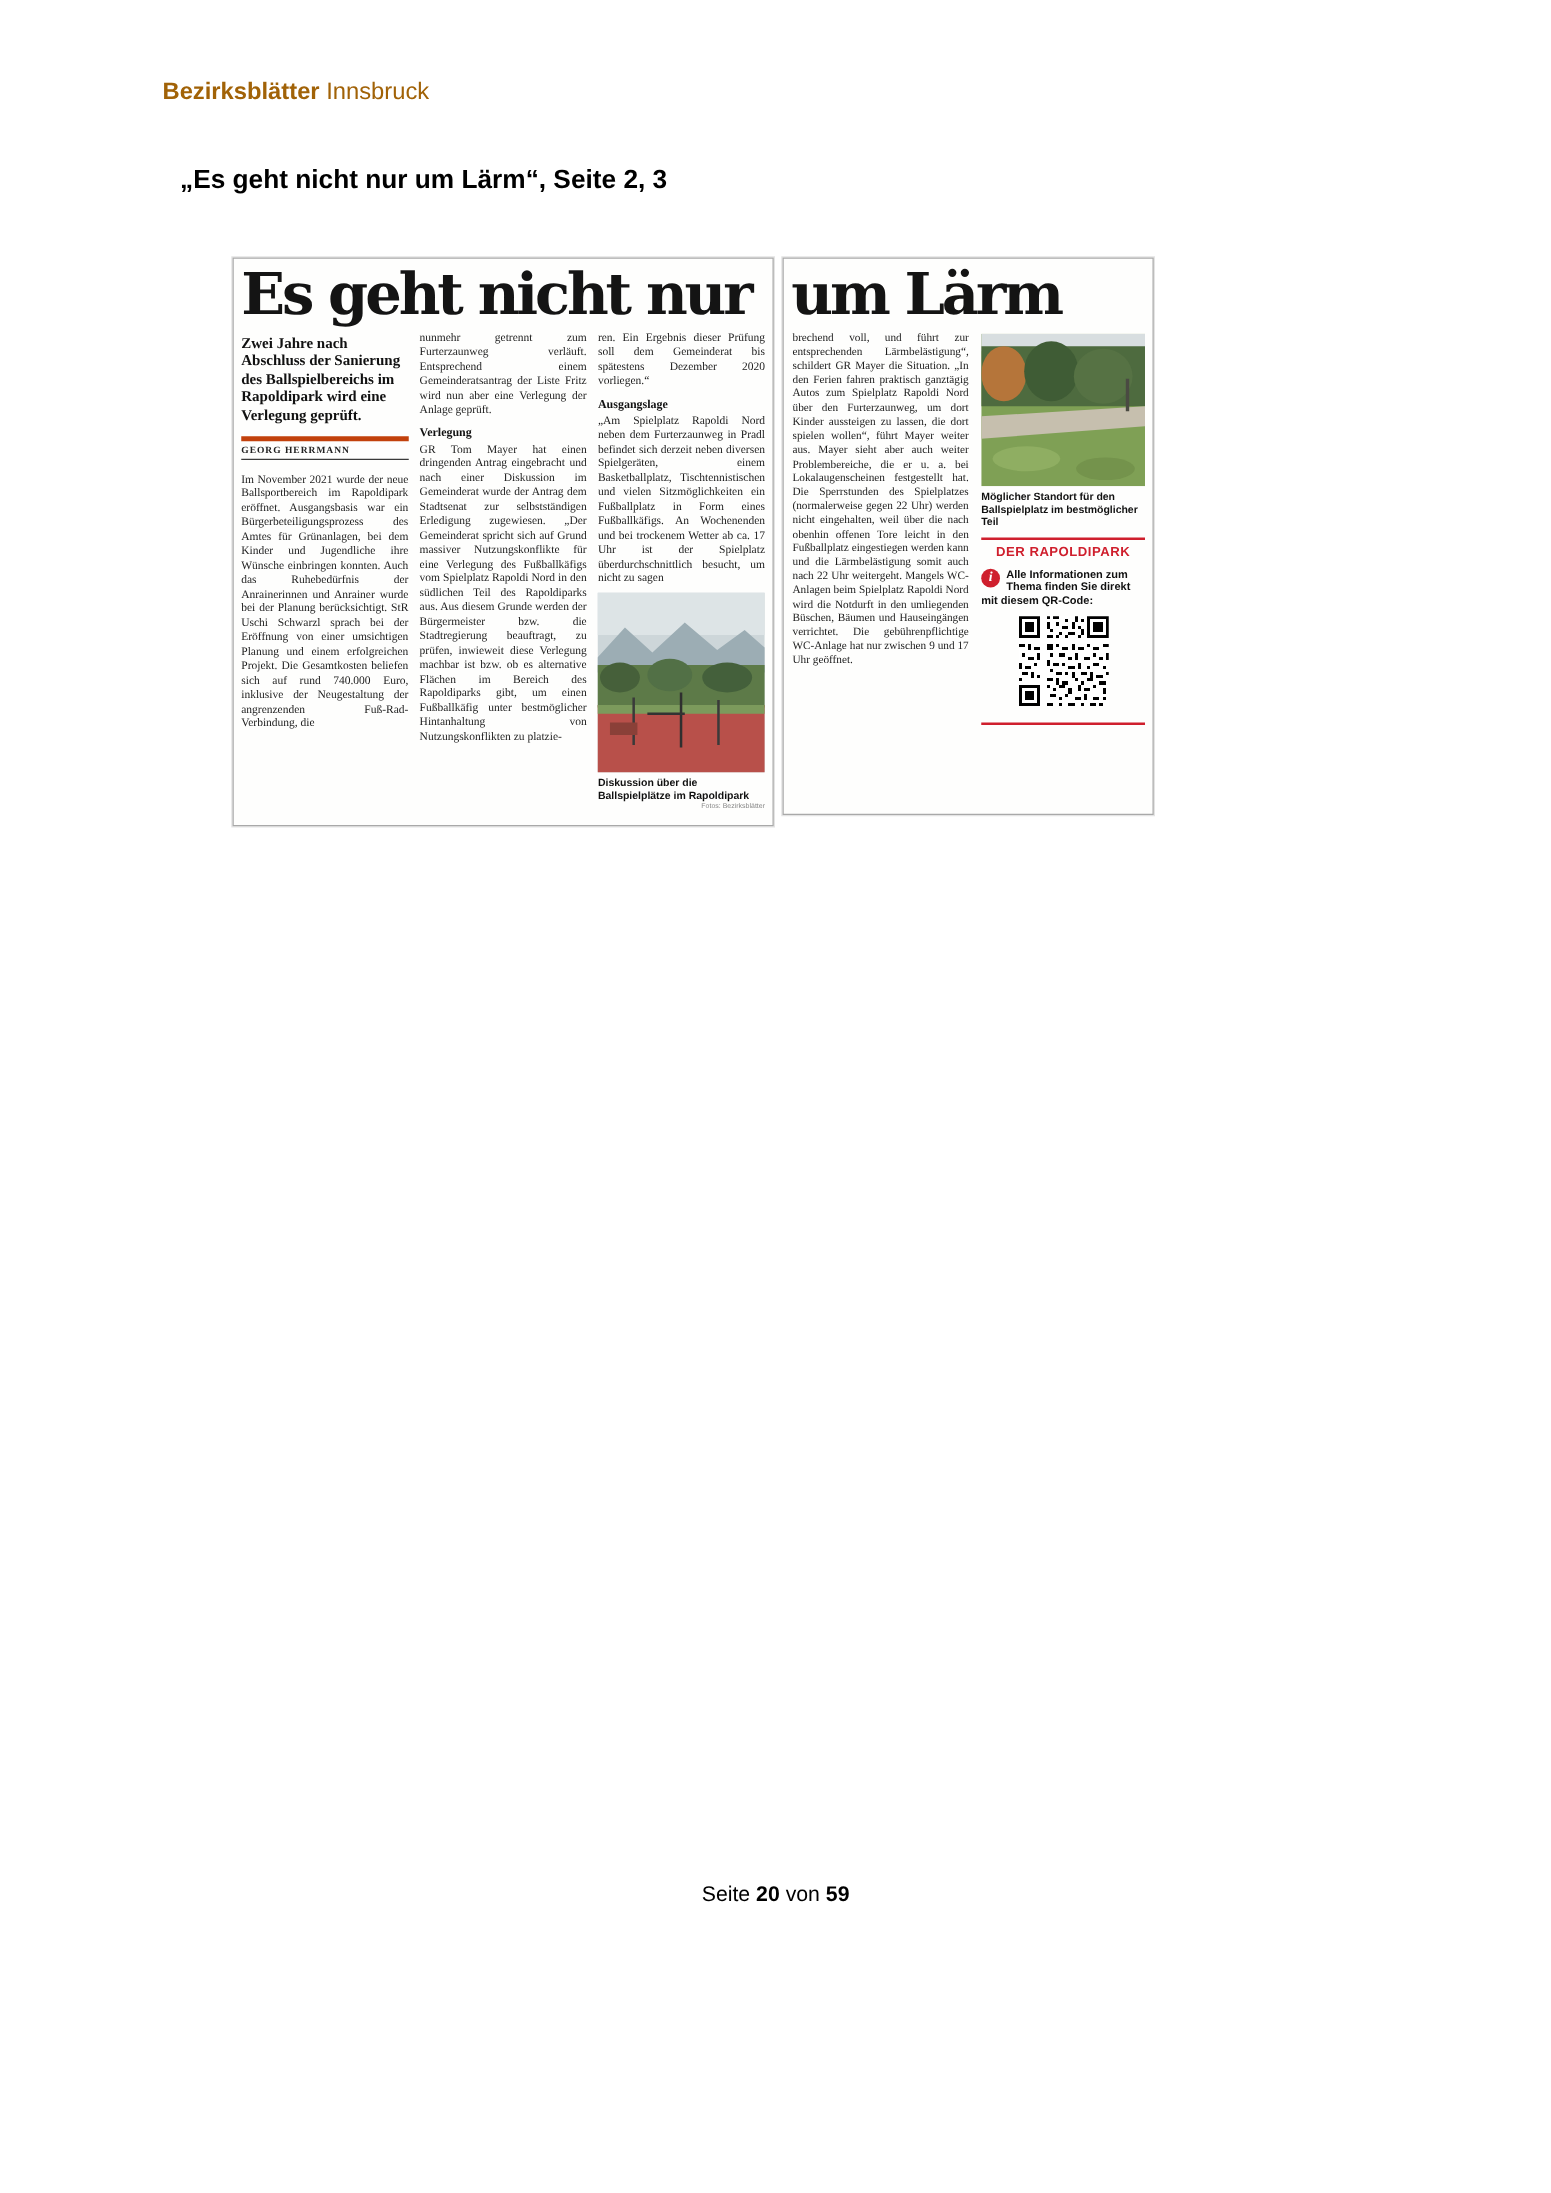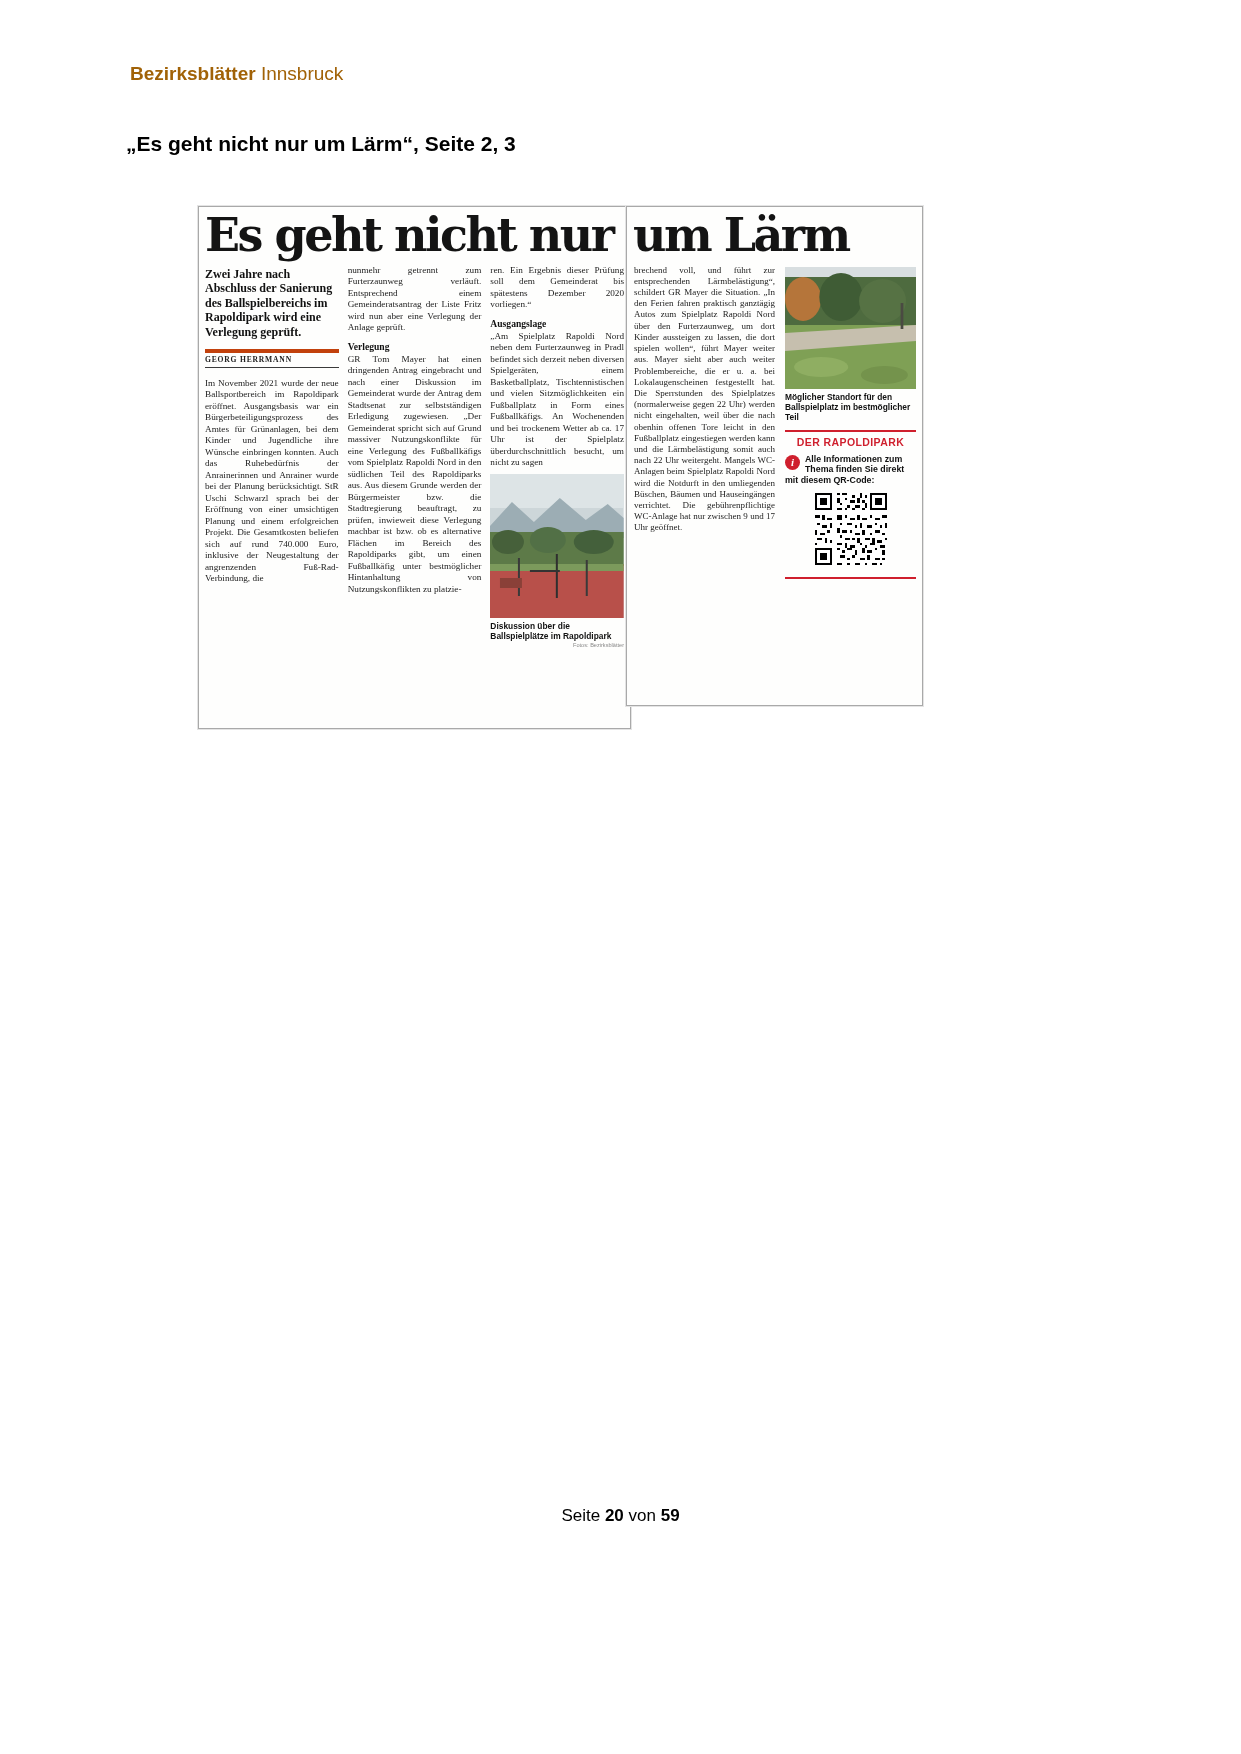--- a/index.html
+++ b/index.html
@@ -3,31 +3,31 @@
 <meta charset="utf-8">
 <style>
   html,body{margin:0;padding:0;}
   body{
     width:1241px;height:1754px;position:relative;background:#ffffff;
     font-family:"Liberation Sans", sans-serif;color:#1a1a1a;
   }
   
   .doc-header{position:absolute;left:130px;top:63px;font-size:19px;color:#a16207;}
   .doc-header b{font-weight:700;}
-  .doc-title{position:absolute;left:126px;top:132px;font-size:21px;font-weight:700;color:#000;}
+  .doc-title{position:absolute;left:144px;top:132px;font-size:21px;font-weight:700;color:#000;}
   .doc-footer{position:absolute;left:0;top:1506px;width:100%;text-align:center;font-size:17px;color:#000;}
   .doc-footer b{font-weight:700;}
 
   
   .clip{
     position:absolute;top:206px;box-sizing:border-box;background:#fefefd;
     border:1px solid #a9a9a9;box-shadow:0 0 0 1px #e4e4e4;overflow:hidden;
   }
-  .clip-left{left:198px;width:433px;height:523px;}
-  .clip-right{left:626px;width:297px;height:500px;}
+  .clip-left{left:186px;width:433px;height:455px;}
+  .clip-right{left:626px;width:297px;height:446px;}
   .headline{
     font-family:"DejaVu Serif", serif;font-weight:700;color:#141414;
     font-size:46px;line-height:1.08;letter-spacing:-2.5px;
     padding:4px 2px 2px 6px;white-space:nowrap;overflow:hidden;
   }
   .cols{display:flex;gap:9px;padding:2px 6px 0 6px;}
   .col{flex:1 1 0;min-width:0;}
 
   .serif-body{
     font-family:"Liberation Serif", serif;font-size:9.2px;line-height:11.5px;

